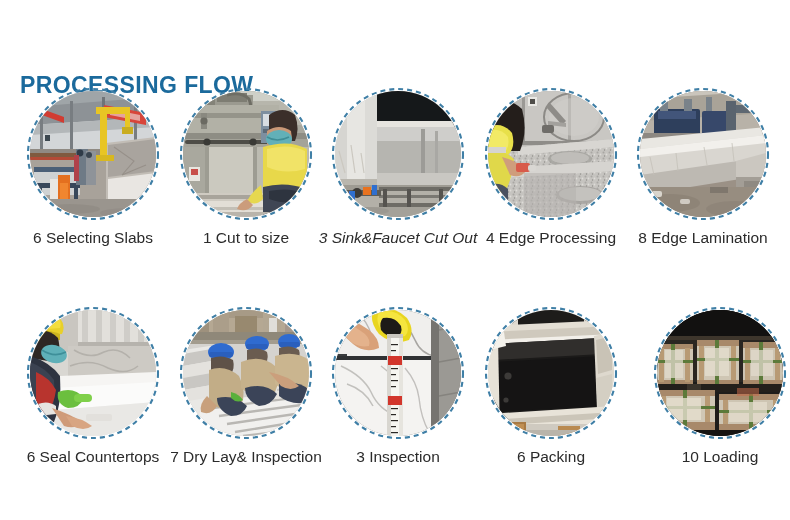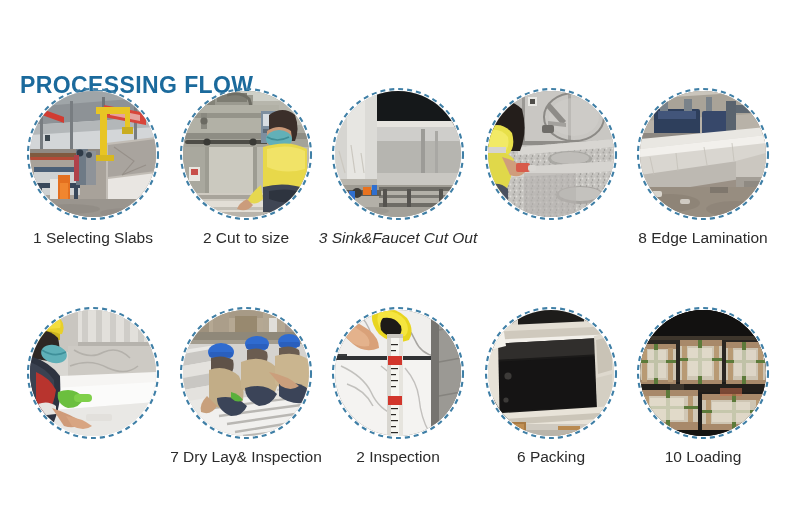--- a/index.html
+++ b/index.html
@@ -138,21 +138,21 @@
             <rect x="15" y="44" width="5" height="6" fill="#3d4850"></rect>
             <rect x="0" y="108" width="126" height="18" fill="#9a958e"></rect>
             <ellipse cx="40" cy="118" rx="30" ry="5" fill="#8d8881" opacity="0.6"></ellipse>
             <ellipse cx="98" cy="122" rx="28" ry="5" fill="#8d8881" opacity="0.5"></ellipse>
           </svg>
         </div>
         <svg class="dash-ring" viewBox="0 0 136 136">
           <circle cx="68" cy="68" r="65" fill="none" stroke="#3f7fa6" stroke-width="2.1" stroke-dasharray="5 4" stroke-linecap="butt"></circle>
         </svg>
       </div>
-      <div class="step-label">1 Selecting Slabs</div>
+      <div class="step-label">6 Selecting Slabs</div>
     </div>
 
     <div class="flow-step step-2" style="left:178px;">
       <div class="circle-frame">
         <div class="photo-clip">
           <svg viewBox="0 0 126 126" preserveAspectRatio="xMidYMid slice">
             <rect x="0" y="0" width="126" height="126" fill="#a9a89e"></rect>
             <rect x="0" y="0" width="126" height="34" fill="#b7b6ac"></rect>
             <rect x="0" y="0" width="126" height="10" fill="#cfd0c8"></rect>
             <rect x="12" y="4" width="58" height="30" fill="#9b9a90"></rect>
@@ -192,21 +192,21 @@
             <path d="M86,100 q20,-4 34,2 l0,8 q-18,4 -34,-2 z" fill="#2e343f"></path>
             <path d="M78,94 q-10,8 -14,16 q8,6 16,-2 z" fill="#e6d84f"></path>
             <path d="M64,108 q-8,4 -10,10 q10,4 16,-4 z" fill="#cb9c7b"></path>
             <rect x="0" y="121" width="126" height="5" fill="#b9b4ab"></rect>
           </svg>
         </div>
         <svg class="dash-ring" viewBox="0 0 136 136">
           <circle cx="68" cy="68" r="65" fill="none" stroke="#3f7fa6" stroke-width="2.1" stroke-dasharray="5 4"></circle>
         </svg>
       </div>
-      <div class="step-label">2 Cut to size</div>
+      <div class="step-label">1 Cut to size</div>
     </div>
 
     <div class="flow-step step-3" style="left:330px;font-style:italic;">
       <div class="circle-frame">
         <div class="photo-clip">
           <svg viewBox="0 0 126 126" preserveAspectRatio="xMidYMid slice">
             <rect x="0" y="0" width="126" height="126" fill="#c9c7c2"></rect>
             <rect x="42" y="0" width="84" height="38" fill="#15181a"></rect>
             <rect x="42" y="30" width="84" height="8" fill="#e6e4df"></rect>
             <rect x="42" y="36" width="84" height="46" fill="#b6b5b0"></rect>
@@ -285,20 +285,21 @@
             <path d="M14,66 q16,4 24,14 q-6,8 -16,4 z" fill="#cf9d7c"></path>
             <rect x="28" y="72" width="14" height="9" rx="2" fill="#d85a4a"></rect>
             <rect x="40" y="74" width="8" height="6" rx="2" fill="#d9d7d3"></rect>
             <rect x="0" y="56" width="18" height="6" fill="#d6d4d0"></rect>
           </svg>
         </div>
         <svg class="dash-ring" viewBox="0 0 136 136">
           <circle cx="68" cy="68" r="65" fill="none" stroke="#3f7fa6" stroke-width="2.1" stroke-dasharray="5 4"></circle>
         </svg>
       </div>
+      <div class="step-label">4 Edge Processing</div>
     </div>
 
     <div class="flow-step step-5" style="left:635px;">
       <div class="circle-frame">
         <div class="photo-clip">
           <svg viewBox="0 0 126 126" preserveAspectRatio="xMidYMid slice">
             <rect x="0" y="0" width="126" height="126" fill="#9b9186"></rect>
             <rect x="0" y="0" width="126" height="46" fill="#b8b2a8"></rect>
             <rect x="0" y="0" width="126" height="12" fill="#cac5bc"></rect>
             <polygon points="0,8 126,0 126,22 0,30" fill="#a9a398"></polygon>
@@ -372,20 +373,21 @@
             <path d="M36,106 q16,2 26,10 q-8,6 -20,0 z" fill="#d8a582"></path>
             <path d="M28,82 q16,-6 26,6 q-4,10 -16,10 q-12,-4 -10,-16 z" fill="#6bbf3e"></path>
             <rect x="44" y="84" width="18" height="8" rx="4" fill="#7fd04a"></rect>
             <rect x="56" y="104" width="26" height="7" rx="2" fill="#e2e0dc"></rect>
           </svg>
         </div>
         <svg class="dash-ring" viewBox="0 0 136 136">
           <circle cx="68" cy="68" r="65" fill="none" stroke="#3f7fa6" stroke-width="2.1" stroke-dasharray="5 4"></circle>
         </svg>
       </div>
+      <div class="step-label">6 Seal Countertops</div>
     </div>
 
     <div class="flow-step step-7" style="left:178px;">
       <div class="circle-frame">
         <div class="photo-clip">
           <svg viewBox="0 0 126 126" preserveAspectRatio="xMidYMid slice">
             <rect x="0" y="0" width="126" height="126" fill="#cfcdc8"></rect>
             <rect x="0" y="0" width="126" height="26" fill="#b5a893"></rect>
             <rect x="0" y="0" width="126" height="8" fill="#a79a86"></rect>
             <rect x="6" y="4" width="20" height="18" fill="#9e917d"></rect>
@@ -474,21 +476,21 @@
               <rect x="56" y="116" width="5" height="1.2"></rect>
               <rect x="56" y="122" width="7" height="1.2"></rect>
             </g>
             <rect x="52" y="24" width="16" height="4" fill="#c9c6bf"></rect>
           </svg>
         </div>
         <svg class="dash-ring" viewBox="0 0 136 136">
           <circle cx="68" cy="68" r="65" fill="none" stroke="#3f7fa6" stroke-width="2.1" stroke-dasharray="5 4"></circle>
         </svg>
       </div>
-      <div class="step-label">2 Inspection</div>
+      <div class="step-label">3 Inspection</div>
     </div>
 
     <div class="flow-step step-9" style="left:483px;">
       <div class="circle-frame">
         <div class="photo-clip">
           <svg viewBox="0 0 126 126" preserveAspectRatio="xMidYMid slice">
             <rect x="0" y="0" width="126" height="126" fill="#e6e3dc"></rect>
             <rect x="0" y="0" width="126" height="18" fill="#f0eee9"></rect>
             <rect x="24" y="0" width="76" height="16" fill="#1d1c1a"></rect>
             <rect x="0" y="6" width="30" height="14" fill="#ded9cf"></rect>
@@ -515,21 +517,21 @@
             <polygon points="2,26 16,22 18,36 2,40" fill="#f4f2ec"></polygon>
           </svg>
         </div>
         <svg class="dash-ring" viewBox="0 0 136 136">
           <circle cx="68" cy="68" r="65" fill="none" stroke="#3f7fa6" stroke-width="2.1" stroke-dasharray="5 4"></circle>
         </svg>
       </div>
       <div class="step-label">6 Packing</div>
     </div>
 
-    <div class="flow-step step-10" style="left:635px;">
+    <div class="flow-step step-10" style="left:652px;">
       <div class="circle-frame">
         <div class="photo-clip">
           <svg viewBox="0 0 126 126" preserveAspectRatio="xMidYMid slice">
             <rect x="0" y="0" width="126" height="126" fill="#1e1c1a"></rect>
             <rect x="0" y="0" width="126" height="30" fill="#171513"></rect>
             <path d="M0,4 q62,-10 126,2 l0,26 l-126,0 z" fill="#121110"></path>
             <rect x="0" y="26" width="126" height="8" fill="#3e362c"></rect>
             <rect x="0" y="30" width="126" height="42" fill="#2a2622"></rect>
             <g>
               <rect x="0" y="34" width="36" height="42" fill="#cfc6b4"></rect>

